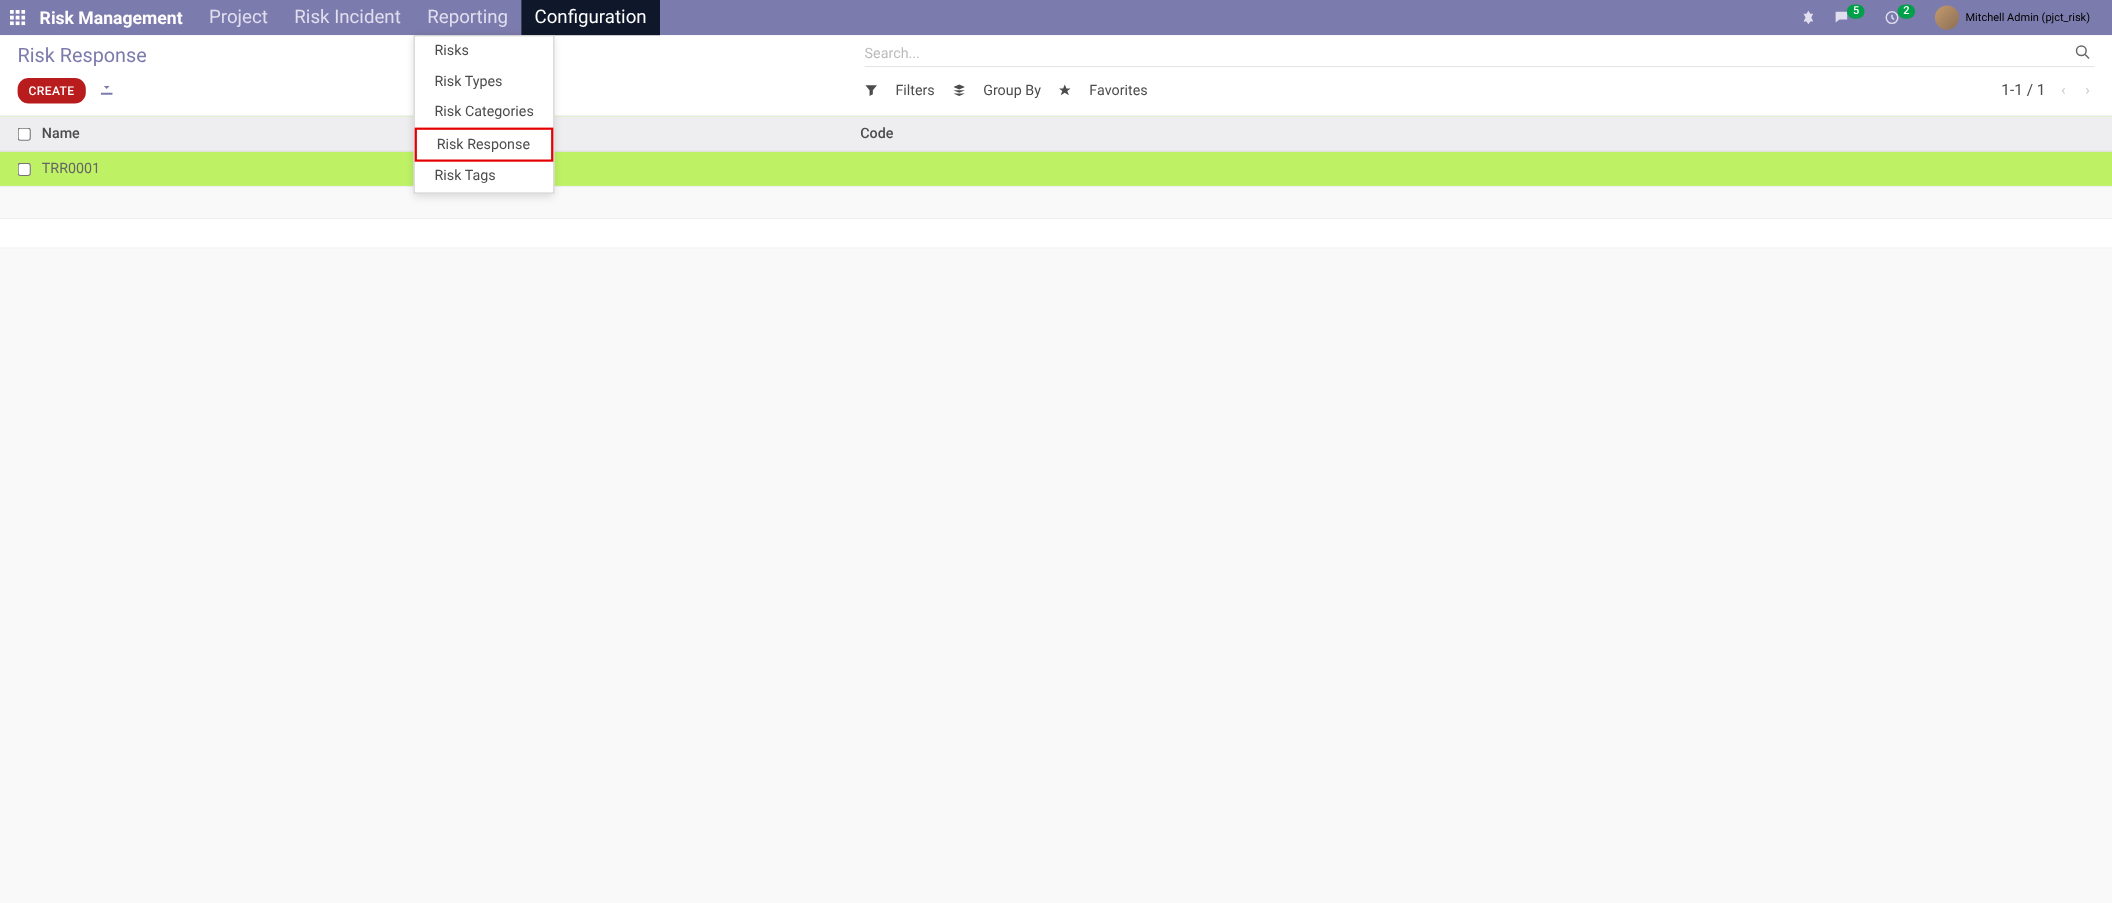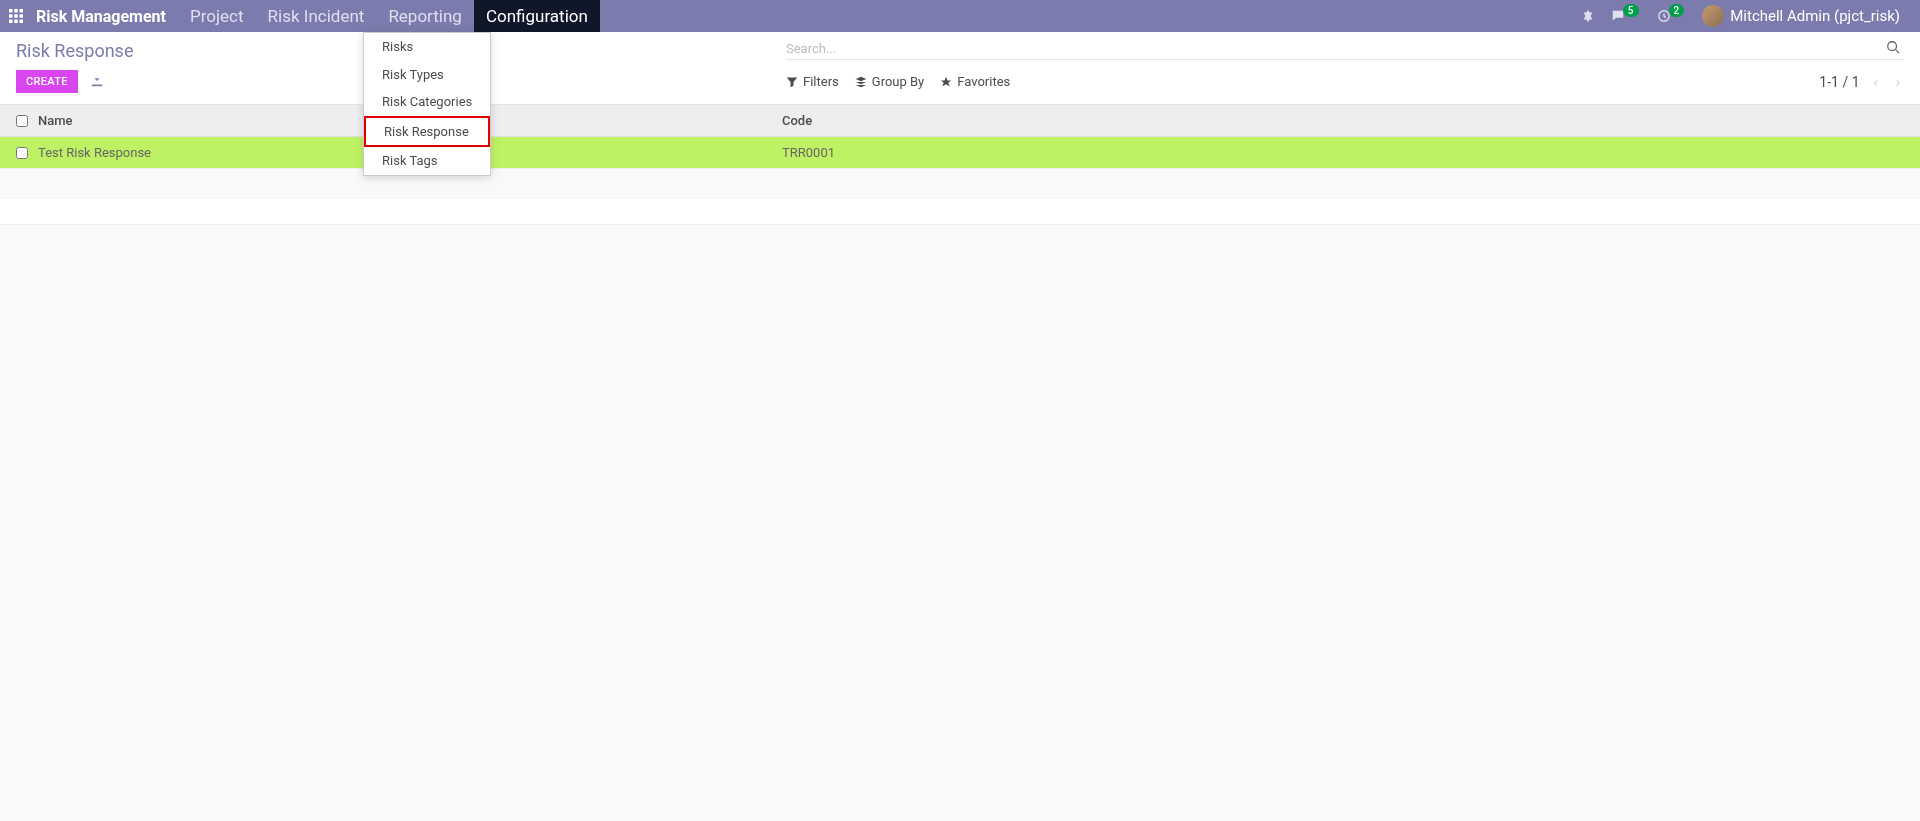--- a/index.html
+++ b/index.html
@@ -8,37 +8,37 @@
 .apps-icon{width:32px;display:flex;align-items:center;justify-content:center;height:32px;cursor:pointer}
 .apps-icon svg{width:14px;height:14px;fill:#fff}
 .brand{font-size:16px;font-weight:700;padding:0 12px 0 4px;cursor:pointer}
 .nav-menu{display:flex;height:32px}
 .nav-item{padding:0 12px;display:flex;align-items:center;cursor:pointer;color:#e0deef;font-size:17px}
 .nav-item.active{background:#0f172a;color:#fff}
 .nav-right{margin-left:auto;display:flex;align-items:center;height:32px}
 .nav-right-item{padding:0 8px;display:flex;align-items:center;cursor:pointer;height:32px;position:relative}
 .badge{background:#00a04a;color:#fff;font-size:10px;border-radius:8px;padding:1px 5px;position:relative;top:-6px;left:-2px;font-weight:500}
 .avatar{width:22px;height:22px;border-radius:50%;background:linear-gradient(135deg,#c49a6c,#8b6f56);margin-right:6px}
-.user-name{color:#ffffff;font-size:15px;padding-right:12px}
-.dropdown{position:absolute;top:32px;left:363px;background:#fff;border:1px solid #ccc;box-shadow:0 2px 8px rgba(0,0,0,.15);min-width:106px;z-index:100}
+.user-name{color:#000000;font-size:10px;padding-right:12px}
+.dropdown{position:absolute;top:32px;left:376px;background:#fff;border:1px solid #ccc;box-shadow:0 2px 8px rgba(0,0,0,.15);min-width:106px;z-index:100}
 .dropdown-item{padding:4px 18px;cursor:pointer;color:#4c4c4c;font-size:13px;line-height:1.5;white-space:nowrap}
 .dropdown-item.highlighted{border:2px solid #e50000}
 .control-panel{background:#fff;border-bottom:1px solid #e5e5e5}
 .cp-row1{display:flex;padding:8px 16px 4px;align-items:flex-start}
 .breadcrumb{font-size:18px;color:#7c7bad;flex:0 0 770px}
 .search-wrap{flex:1;display:flex;align-items:center;border-bottom:1px solid #e5e5e5;padding-bottom:2px}
 .search-input{flex:1;border:none;outline:none;font-size:13px;color:#888;background:transparent}
 .search-input::placeholder{color:#bbb}
 .search-icon{color:#888;cursor:pointer;padding:0 4px}
 .cp-row2{display:flex;padding:4px 16px 10px;align-items:center}
 .cp-left{flex:0 0 770px;display:flex;align-items:center;gap:8px}
-.btn-create{background:#d946ef;color:#fff;border:none;padding:5px 10px;font-size:11px;font-weight:500;cursor:pointer;border-radius:0;letter-spacing:0.3px}
+.btn-create{background:#b91c1c;color:#fff;border:none;padding:5px 10px;font-size:11px;font-weight:500;cursor:pointer;border-radius:10px;letter-spacing:0.3px}
 .btn-import{color:#7c7bad;cursor:pointer;padding:4px}
 .cp-center{display:flex;gap:16px;align-items:center}
-.filter-btn{display:flex;align-items:center;gap:5px;color:#4c4c4c;cursor:pointer;font-size:13px}
+.filter-btn{display:flex;align-items:center;gap:16px;color:#4c4c4c;cursor:pointer;font-size:13px}
 .cp-right{margin-left:auto;display:flex;align-items:center;gap:10px}
 .pager{font-size:14px;color:#4c4c4c}
 .pager-btn{color:#ccc;cursor:pointer;padding:0 4px;font-size:14px}
 .list-view{background:#bef264}
 .list-header{display:flex;background:#eeeef0;border-bottom:1px solid #dfdfdf;padding:8px 16px;font-weight:500;color:#4c4c4c}
 .col-check{width:22px;display:flex;align-items:center}
 .col-name{flex:0 0 744px}
 .col-code{flex:1}
 .list-row{display:flex;padding:8px 16px;border-bottom:1px solid #eee;color:#666;cursor:pointer}
 input[type=checkbox]{cursor:pointer;width:12px;height:12px}
@@ -157,18 +157,17 @@
     <div class="col-check">
         <input type="checkbox" style="">
       </div>
     <div class="col-name">Name</div>
     <div class="col-code">Code</div>
   </div>
   <div class="list-row">
     <div class="col-check">
         <input type="checkbox" style="">
       </div>
-    <div class="col-name">Test Risk Response</div>
     <div class="col-code">TRR0001</div>
   </div>
 </div>
 
 <div class="empty-bar"></div>
 
 </body></html>

